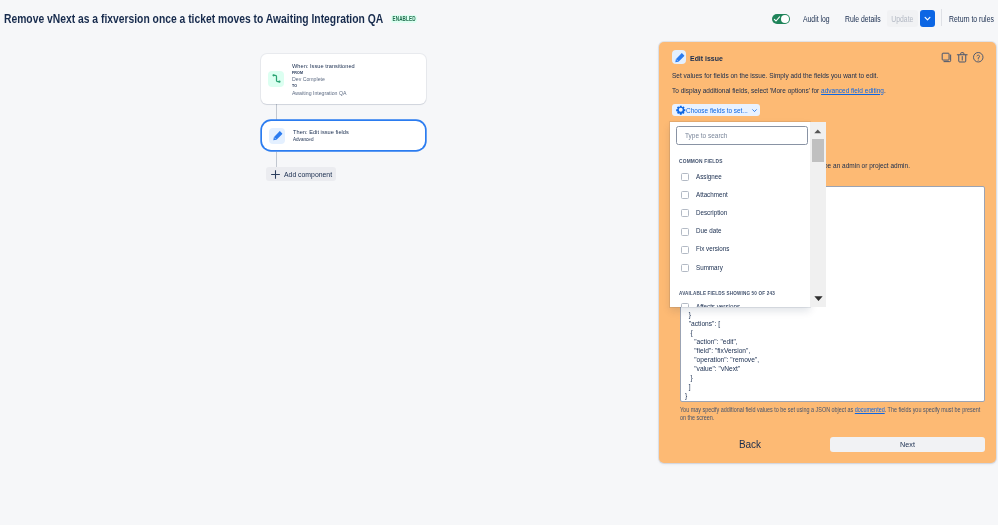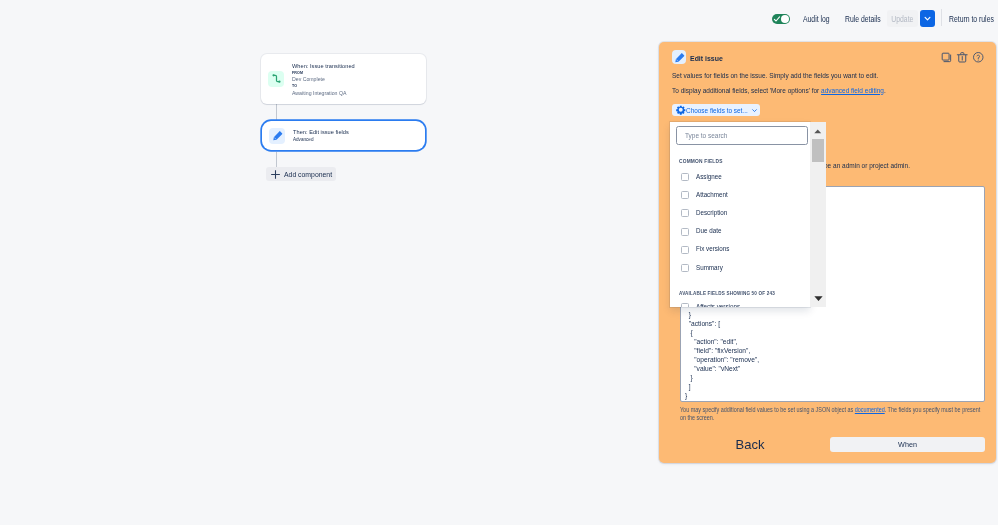--- a/index.html
+++ b/index.html
@@ -100,21 +100,21 @@
   
   .ta{left:21px;top:143.5px;width:305px;height:216.5px;border:1px solid #9ba3b3;border-radius:2px;
       background:#fff;overflow:hidden;box-sizing:border-box;}
   .ta-pre{margin:0;padding:123px 0 0 4px;font-family:"Liberation Sans",sans-serif;font-size:6.6px;
           line-height:9px;color:#172b4d;white-space:pre;letter-spacing:0.02px;}
   .ta-help{left:21px;top:364px;width:357px;font-size:6.3px;color:#44546f;line-height:8.3px;
            transform:scaleX(0.862);transform-origin:left top;}
   .ta-help .lnk{color:#0c66e4;}
   .pnl-footer{left:21px;top:395px;width:305px;height:15px;}
   .btn-back{position:absolute;left:46px;top:0;width:48px;height:15px;display:flex;align-items:center;
-            justify-content:center;font-size:13px;color:#172b4d;cursor:pointer;border-radius:3px;}
+            justify-content:center;font-size:10px;color:#172b4d;cursor:pointer;border-radius:3px;}
   .btn-next{position:absolute;left:150px;top:0;width:155px;height:15px;display:flex;align-items:center;
             justify-content:center;font-size:7.2px;color:#172b4d;background:#f1f2f4;cursor:pointer;border-radius:3px;}
 
   
   .dd{left:11px;top:80px;width:167px;height:185px;}
   .dd-list{position:absolute;left:0;top:0;width:140px;height:185px;background:#fff;
            box-shadow:0 0 0 1px rgba(9,30,66,0.09), 0 4px 8px rgba(9,30,66,0.12);overflow:hidden;}
   .dd-search{position:absolute;left:5.5px;top:4px;width:132px;height:19px;border:1px solid #8993a4;
              border-radius:2.5px;display:flex;align-items:center;padding-left:8px;box-sizing:border-box;}
   .dd-ph{font-size:7.2px;color:#7a869a;line-height:1;display:inline-block;transform:scaleX(0.9);transform-origin:left center;}
@@ -137,20 +137,24 @@
   .sb-up svg,.sb-down svg{display:block;}
   .sb-down{position:absolute;left:3.5px;bottom:6px;width:10px;height:5.4px;display:flex;align-items:flex-start;justify-content:center;}
   .sb-thumb{position:absolute;left:2px;top:16.5px;width:12px;height:23.5px;background:#c0c0c0;}
 </style>
 </head>
 <body>
 
 <div class="page">
 
   <div class="hdr">
+    <div class="hdr-left">
+      <div class="hdr-title-wrap"><h1 class="hdr-title">Remove vNext as a fixversion once a ticket moves to Awaiting Integration QA</h1></div>
+      <span class="badge">ENABLED</span>
+    </div>
     <div class="hdr-right">
       <span class="toggle on">
         <svg class="toggle-check" viewBox="0 0 12 12">
             <path d="M2.0 6.6 L4.6 9.0 L9.8 2.8" fill="none" stroke="#fff" stroke-width="1.6" stroke-linecap="round" stroke-linejoin="round"></path>
           </svg>
         <span class="toggle-knob"></span>
       </span>
       <span class="hdr-link p-audit">Audit log</span>
       <span class="hdr-link p-details">Rule details</span>
       <span class="btn-update">
@@ -277,21 +281,21 @@
      "value": "vNext"
    }
   ]
 }</pre>
       </div>
 
     <div class="ta-help"><span>You may specify additional field values to be set using a JSON object as </span><a class="lnk" href="#">documented</a><span>. The fields you specify must be present on the screen.</span></div>
 
     <div class="pnl-footer">
       <span class="btn-back">Back</span>
-      <span class="btn-next">When</span>
+      <span class="btn-next">Next</span>
     </div>
 
     <div class="dd">
       <div class="dd-list">
         <div class="dd-search">
             <span class="dd-ph">Type to search</span>
           </div>
         <div class="dd-hdr">COMMON FIELDS</div>
         <div class="dd-opt o1">
             <span class="cb"></span>

